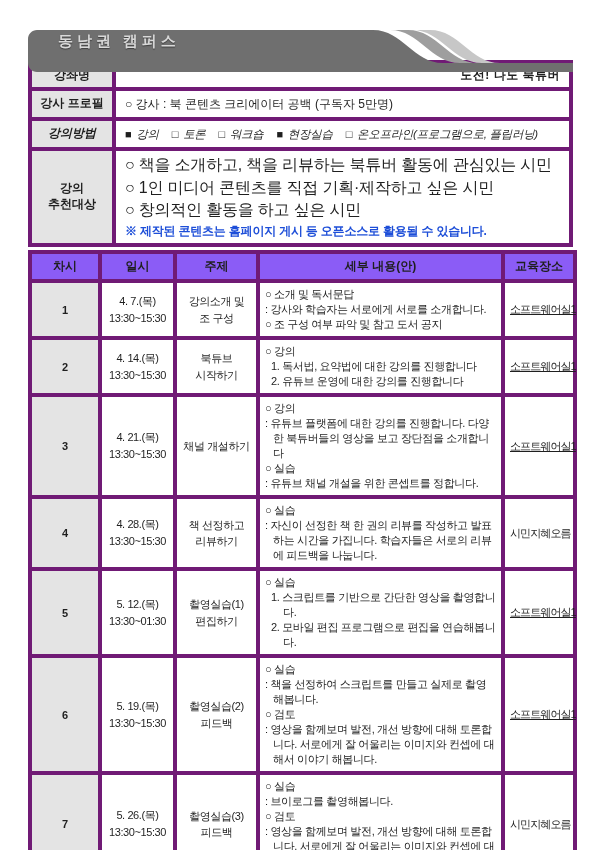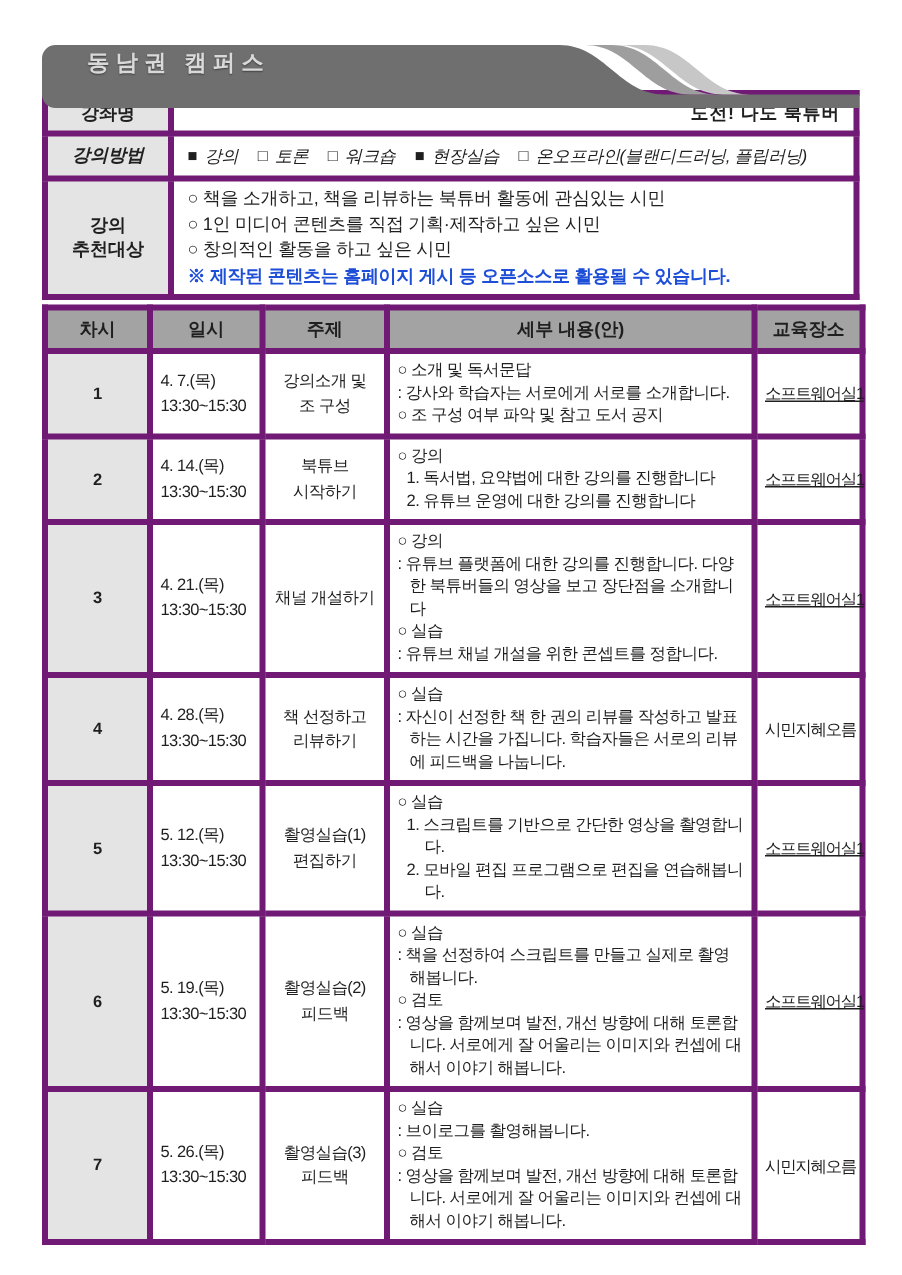--- a/index.html
+++ b/index.html
@@ -36,27 +36,27 @@
   tr.i1 td, tr.i1 th { height:24px; }
   tr.i2 td, tr.i2 th { height:27px; }
   tr.i3 td, tr.i3 th { height:30px; }
   tr.i4 td, tr.i4 th { height:30px;font-style:italic; }
   tr.i5 td, tr.i5 th { height:64px; }
 
   .opts { display:flex; gap:13px; align-items:center; font-size:11.5px; white-space:nowrap; letter-spacing:-0.3px; }
   .opt { display:inline-flex; gap:5px; align-items:center; }
   .cb { font-size:11px; line-height:1; }
 
-  .aud-line { font-size:12px; line-height:1.42; letter-spacing:-0.2px; }
+  .aud-line { font-size:16px; line-height:1.42; letter-spacing:-0.2px; }
   .aud-note { font-size:12px; line-height:1.5; font-weight:bold; color:#1d4ed8; letter-spacing:-0.2px; }
 
-  .sched-table thead th { background:#a3a3a3; font-size:12px; font-weight:bold; text-align:center; height:28px; padding:4px 2px; }
+  .sched-table thead th { background:#8b5cf6; font-size:12px; font-weight:bold; text-align:center; height:28px; padding:4px 2px; }
   .sched-table td { font-size:11px; padding:4px 5px; }
   .no-cell { background:#e4e4e4; text-align:center; font-weight:bold; font-size:12px; }
-  .dt-cell { text-align:left; font-size:10.5px; letter-spacing:-0.4px; white-space:pre-line; line-height:1.55; padding:4px 1px; }
+  .dt-cell { text-align:center; font-size:10.5px; letter-spacing:-0.4px; white-space:pre-line; line-height:1.55; padding:4px 1px; }
   .topic-cell { text-align:center; white-space:pre-line; line-height:1.5; font-size:11px; letter-spacing:-0.4px; padding:4px 2px; }
   .det-cell { vertical-align:middle; }
   .dl { line-height:15px; letter-spacing:-0.35px; }
   .dl.o { padding-left:13px; text-indent:-13px; }
   .dl.c { padding-left:8px;  text-indent:-8px; }
   .dl.n { padding-left:18px; text-indent:-12px; }
   .loc-cell { text-align:center; font-size:10px; letter-spacing:-0.9px; white-space:nowrap; padding:4px 1px; }
   .loc-cell.u span { text-decoration:underline; }
   tr.r1 td { height:56px; } tr.r2 td { height:47px; } tr.r3 td { height:78px; }
   tr.r4 td { height:60px; } tr.r5 td { height:48px; } tr.r6 td { height:92px; }
@@ -79,20 +79,24 @@
   <table class="info-table">
     <colgroup>
         <col style="width:84px">
         <col>
       </colgroup>
     <tbody>
       <tr class="i1">
         <th>강좌명</th>
         <td class="title-cell">도전! 나도 북튜버</td>
       </tr>
+      <tr class="i3">
+        <th>강사 프로필</th>
+        <td>○ 강사 : 북 콘텐츠 크리에이터 공백 (구독자 5만명)</td>
+      </tr>
       <tr class="i4">
         <th>강의방법</th>
         <td>
           <div class="opts">
             <span class="opt">
               <span class="cb">■</span>
               <span>강의</span>
             </span>
             <span class="opt">
               <span class="cb">□</span>
@@ -101,21 +105,21 @@
             <span class="opt">
               <span class="cb">□</span>
               <span>워크숍</span>
             </span>
             <span class="opt">
               <span class="cb">■</span>
               <span>현장실습</span>
             </span>
             <span class="opt">
               <span class="cb">□</span>
-              <span>온오프라인(블랜디드러닝, 플립러닝)</span>
+              <span>온오프라인(프로그램으로, 플립러닝)</span>
             </span>
           </div>
         </td>
       </tr>
       <tr class="i5">
         <th>강의
 추천대상</th>
         <td>
           <div class="aud-line">○ 책을 소개하고, 책을 리뷰하는 북튜버 활동에 관심있는 시민</div>
           <div class="aud-line">○ 1인 미디어 콘텐츠를 직접 기획·제작하고 싶은 시민</div>
@@ -191,21 +195,21 @@
 리뷰하기</td>
         <td class="det-cell">
           <div class="dl o">○ 실습</div>
           <div class="dl c">: 자신이 선정한 책 한 권의 리뷰를 작성하고 발표하는 시간을 가집니다. 학습자들은 서로의 리뷰에 피드백을 나눕니다.</div>
         </td>
         <td class="loc-cell"><span>시민지혜오름</span></td>
       </tr>
       <tr class="r5">
         <td class="no-cell">5</td>
         <td class="dt-cell">5. 12.(목)
-13:30~15:30</td>
+13:30~01:30</td>
         <td class="topic-cell">촬영실습(1)
 편집하기</td>
         <td class="det-cell">
           <div class="dl o">○ 실습</div>
           <div class="dl n">1. 스크립트를 기반으로 간단한 영상을 촬영합니다.</div>
           <div class="dl n">2. 모바일 편집 프로그램으로 편집을 연습해봅니다.</div>
         </td>
         <td class="loc-cell u"><span>소프트웨어실1</span></td>
       </tr>
       <tr class="r6">

